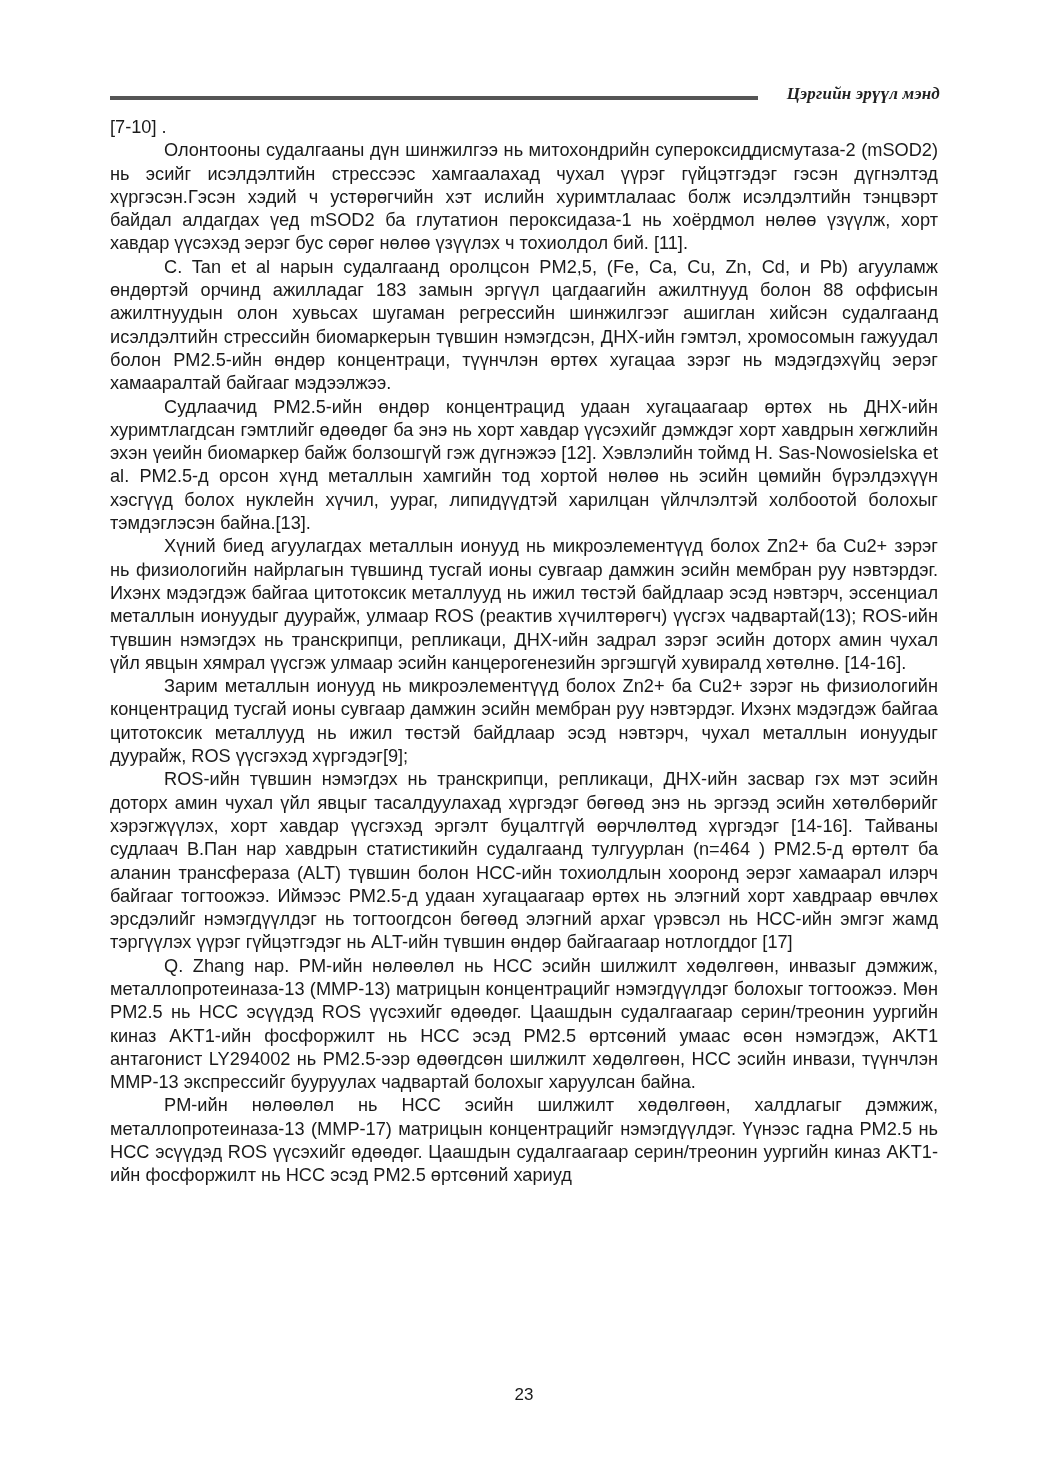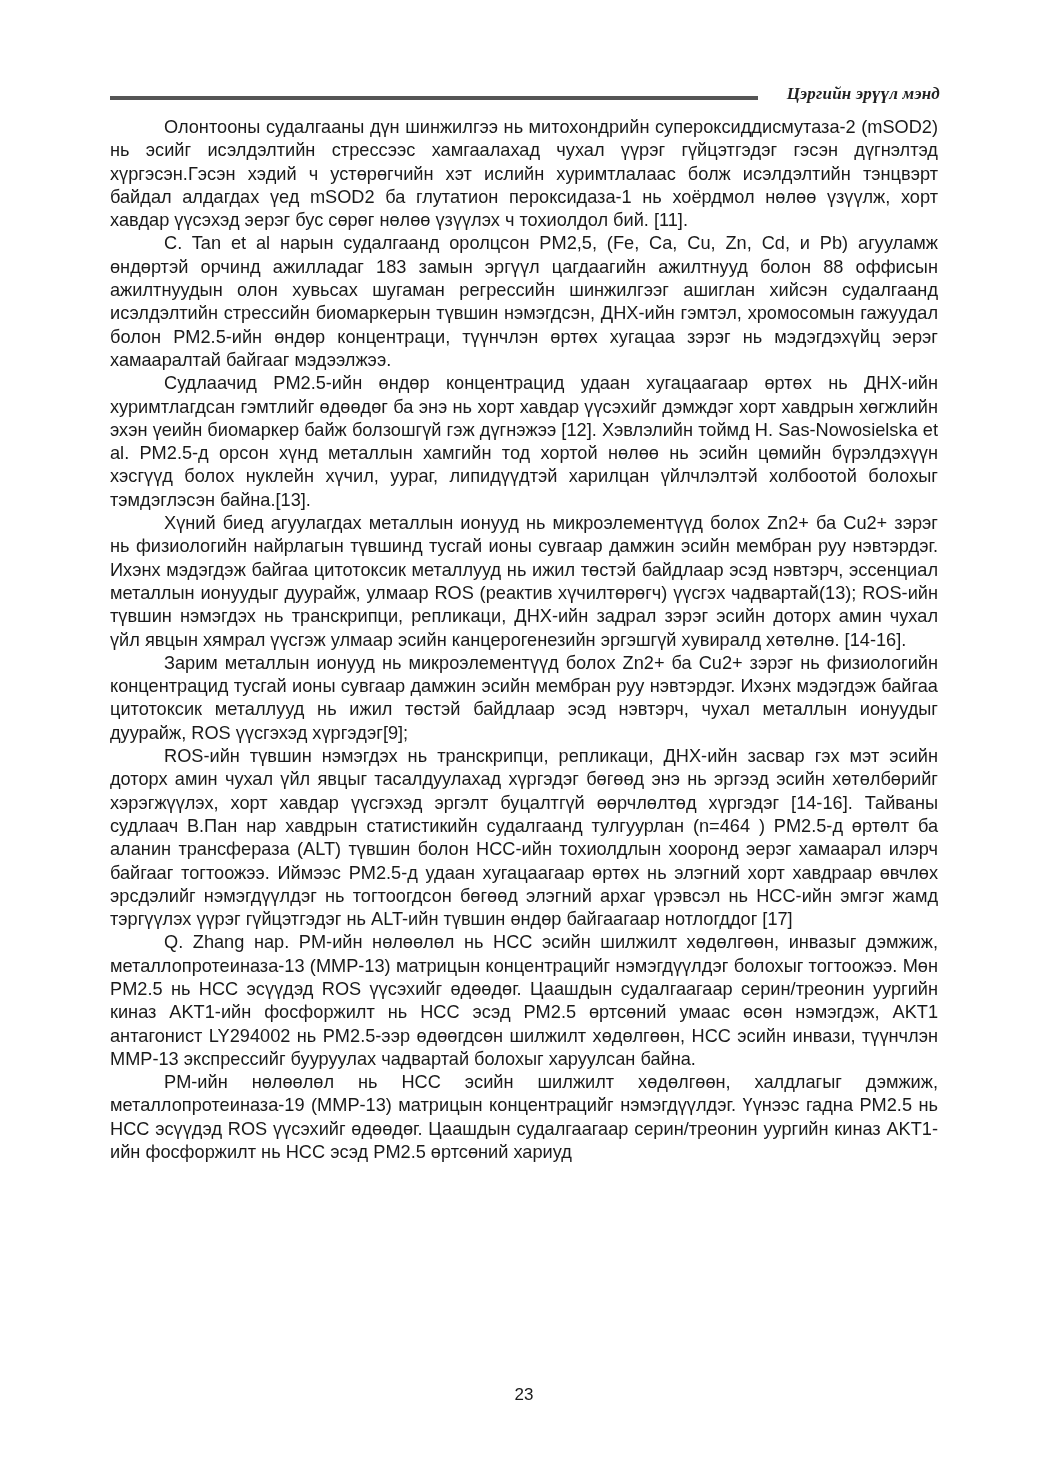--- a/index.html
+++ b/index.html
@@ -18,25 +18,26 @@
 <body>
 
 <div class="page">
 
   <div class="header">
     <div class="header-rule"></div>
     <div class="header-title">Цэргийн эрүүл мэнд</div>
   </div>
 
   <div class="body-text">
+    <p class="cont">[7-10] .</p>
     <p class="indent">Олонтооны судалгааны дүн шинжилгээ нь митохондрийн супероксиддисмутаза-2 (mSOD2) нь эсийг исэлдэлтийн стрессээс хамгаалахад чухал үүрэг гүйцэтгэдэг гэсэн дүгнэлтэд хүргэсэн.Гэсэн хэдий ч устөрөгчийн хэт ислийн хуримтлалаас болж исэлдэлтийн тэнцвэрт байдал алдагдах үед mSOD2 ба глутатион пероксидаза-1 нь  хоёрдмол нөлөө үзүүлж, хорт хавдар үүсэхэд эерэг бус сөрөг нөлөө  үзүүлэх ч тохиолдол бий.  [11].</p>
     <p class="indent">C. Tan et al нарын  судалгаанд оролцсон PM2,5,  (Fe, Ca, Cu, Zn, Cd, и Pb) агууламж өндөртэй орчинд ажилладаг 183 замын эргүүл цагдаагийн ажилтнууд болон 88 оффисын ажилтнуудын олон хувьсах шугаман регрессийн шинжилгээг ашиглан хийсэн судалгаанд исэлдэлтийн стрессийн биомаркерын түвшин нэмэгдсэн, ДНХ-ийн гэмтэл, хромосомын гажуудал болон PM2.5-ийн өндөр концентраци, түүнчлэн өртөх хугацаа зэрэг нь мэдэгдэхүйц эерэг хамааралтай байгааг мэдээлжээ.</p>
     <p class="indent">Судлаачид PM2.5-ийн өндөр концентрацид удаан хугацаагаар өртөх нь ДНХ-ийн хуримтлагдсан гэмтлийг өдөөдөг ба энэ нь хорт хавдар үүсэхийг дэмждэг хорт хавдрын хөгжлийн эхэн үеийн биомаркер байж болзошгүй гэж дүгнэжээ [12]. Хэвлэлийн  тоймд H. Sas-Nowosielska et al. PM2.5-д орсон хүнд металлын хамгийн тод хортой нөлөө нь эсийн цөмийн бүрэлдэхүүн хэсгүүд болох нуклейн хүчил, уураг, липидүүдтэй харилцан үйлчлэлтэй холбоотой болохыг тэмдэглэсэн байна.[13].</p>
     <p class="indent">Хүний биед агуулагдах металлын ионууд нь микроэлементүүд болох Zn2+ ба Cu2+ зэрэг нь физиологийн найрлагын түвшинд тусгай ионы сувгаар дамжин эсийн мембран руу нэвтэрдэг. Ихэнх мэдэгдэж байгаа цитотоксик металлууд нь ижил төстэй байдлаар эсэд нэвтэрч, эссенциал металлын ионуудыг дуурайж, улмаар ROS (реактив хүчилтөрөгч) үүсгэх чадвартай(13); ROS-ийн түвшин нэмэгдэх нь транскрипци, репликаци, ДНХ-ийн задрал зэрэг эсийн доторх амин чухал үйл явцын хямрал үүсгэж улмаар эсийн канцерогенезийн эргэшгүй хувиралд хөтөлнө. [14-16].</p>
     <p class="indent">Зарим металлын ионууд нь микроэлементүүд болох Zn2+ ба Cu2+ зэрэг нь физиологийн концентрацид тусгай ионы сувгаар дамжин эсийн мембран руу нэвтэрдэг. Ихэнх мэдэгдэж байгаа цитотоксик металлууд нь ижил төстэй байдлаар эсэд нэвтэрч, чухал металлын ионуудыг дуурайж, ROS үүсгэхэд хүргэдэг[9];</p>
     <p class="indent">ROS-ийн түвшин нэмэгдэх нь транскрипци, репликаци, ДНХ-ийн засвар гэх мэт эсийн доторх амин чухал үйл явцыг тасалдуулахад хүргэдэг бөгөөд энэ нь эргээд эсийн хөтөлбөрийг хэрэгжүүлэх, хорт хавдар үүсгэхэд эргэлт буцалтгүй өөрчлөлтөд хүргэдэг [14-16]. Тайваны судлаач B.Пан нар хавдрын статистикийн судалгаанд тулгуурлан (n=464 ) PM2.5-д өртөлт ба аланин трансфераза (ALT) түвшин болон HCC-ийн тохиолдлын хооронд эерэг хамаарал илэрч байгааг тогтоожээ. Иймээс PM2.5-д удаан хугацаагаар өртөх нь элэгний хорт хавдраар өвчлөх эрсдэлийг нэмэгдүүлдэг нь тогтоогдсон бөгөөд элэгний архаг үрэвсэл нь HCC-ийн эмгэг жамд тэргүүлэх үүрэг гүйцэтгэдэг нь ALT-ийн түвшин өндөр байгаагаар нотлогддог [17]</p>
     <p class="indent">Q. Zhang нар. PM-ийн нөлөөлөл нь HCC эсийн шилжилт хөдөлгөөн, инвазыг дэмжиж, металлопротеиназа-13 (MMP-13) матрицын концентрацийг нэмэгдүүлдэг болохыг тогтоожээ. Мөн PM2.5 нь HCC эсүүдэд ROS үүсэхийг өдөөдөг. Цаашдын судалгаагаар серин/треонин уургийн киназ AKT1-ийн фосфоржилт нь HCC эсэд PM2.5 өртсөний умаас өсөн нэмэгдэж, AKT1 антагонист LY294002 нь PM2.5-ээр өдөөгдсөн шилжилт хөдөлгөөн, HCC эсийн инвази, түүнчлэн MMP-13 экспрессийг бууруулах чадвартай  болохыг харуулсан байна.</p>
-    <p class="indent">PM-ийн нөлөөлөл нь HCC эсийн шилжилт хөдөлгөөн, халдлагыг дэмжиж, металлопротеиназа-19 (MMP-13) матрицын концентрацийг нэмэгдүүлдэг. Үүнээс гадна PM2.5 нь HCC эсүүдэд ROS үүсэхийг өдөөдөг. Цаашдын судалгаагаар серин/треонин уургийн киназ AKT1-ийн фосфоржилт нь HCC эсэд PM2.5 өртсөний хариуд</p>
+    <p class="indent">PM-ийн нөлөөлөл нь HCC эсийн шилжилт хөдөлгөөн, халдлагыг дэмжиж, металлопротеиназа-13 (MMP-17) матрицын концентрацийг нэмэгдүүлдэг. Үүнээс гадна PM2.5 нь HCC эсүүдэд ROS үүсэхийг өдөөдөг. Цаашдын судалгаагаар серин/треонин уургийн киназ AKT1-ийн фосфоржилт нь HCC эсэд PM2.5 өртсөний хариуд</p>
   </div>
 
   <div class="page-number">23</div>
 
 </div>
 
 </body></html>

